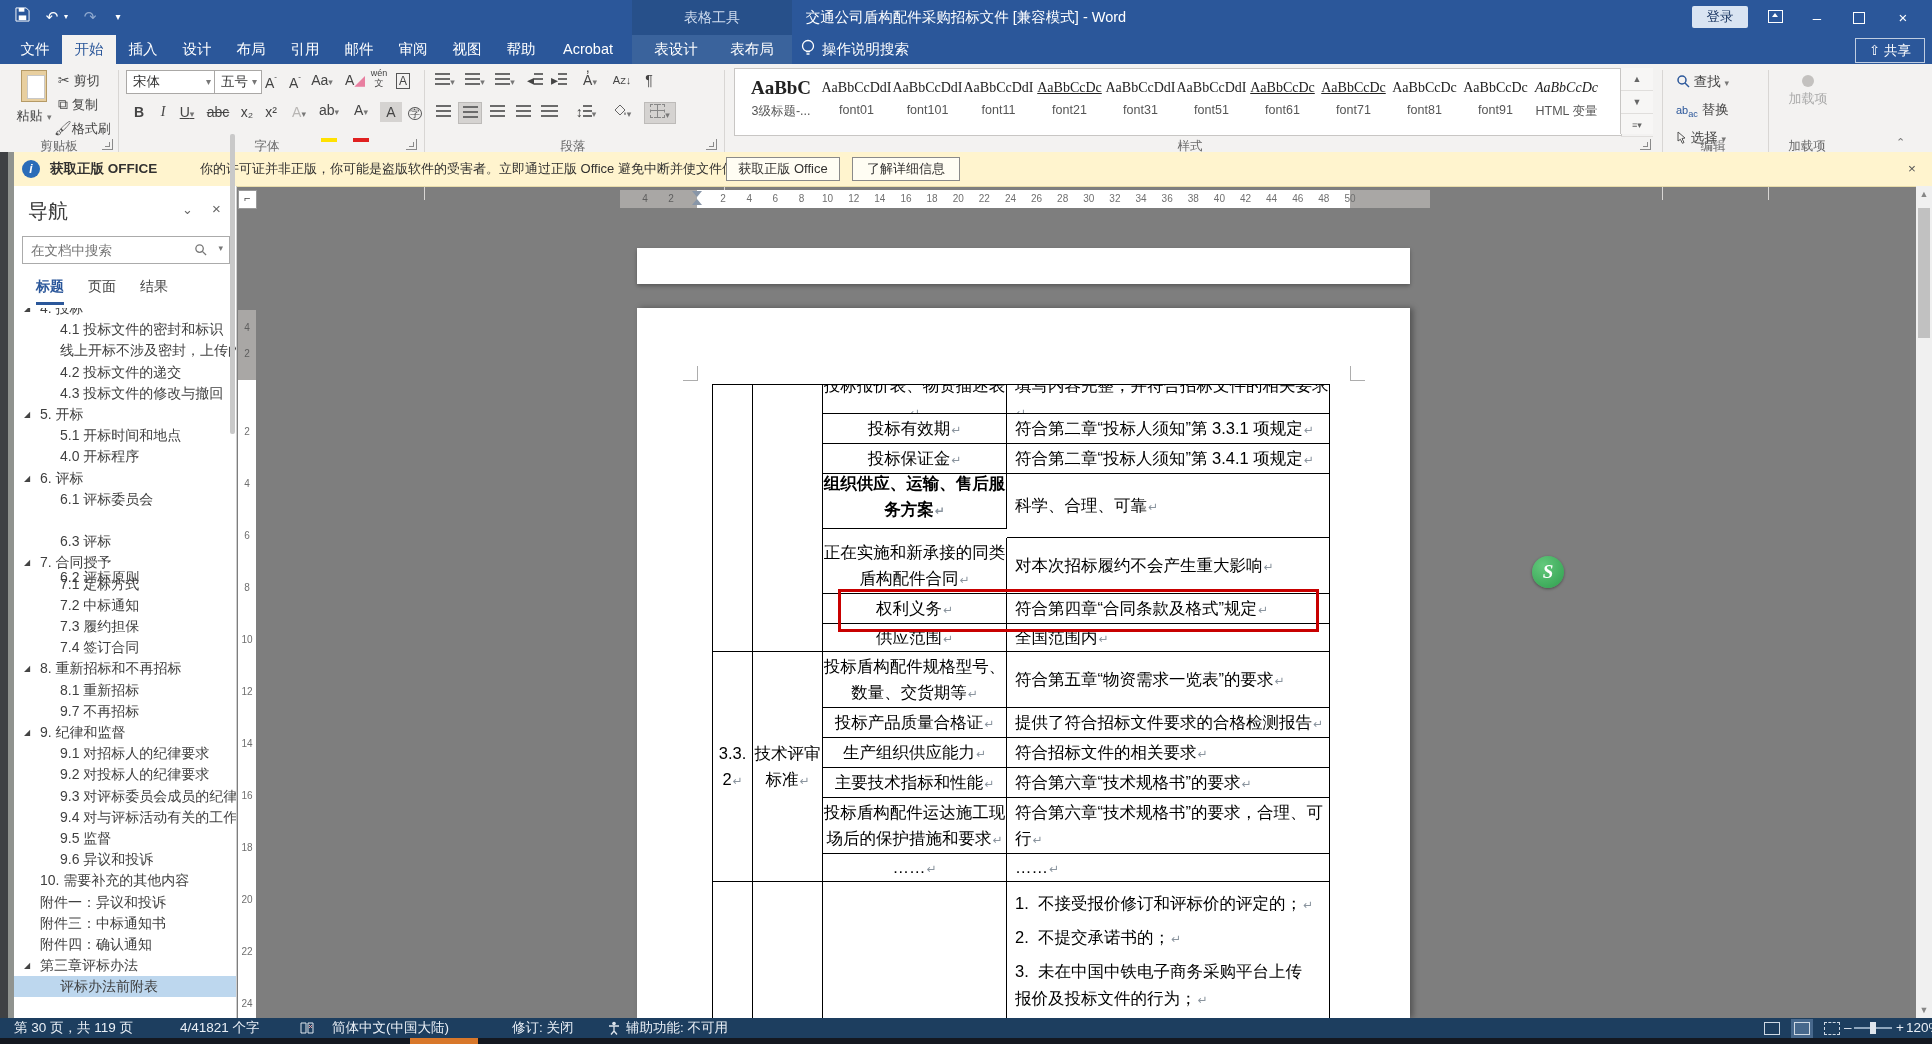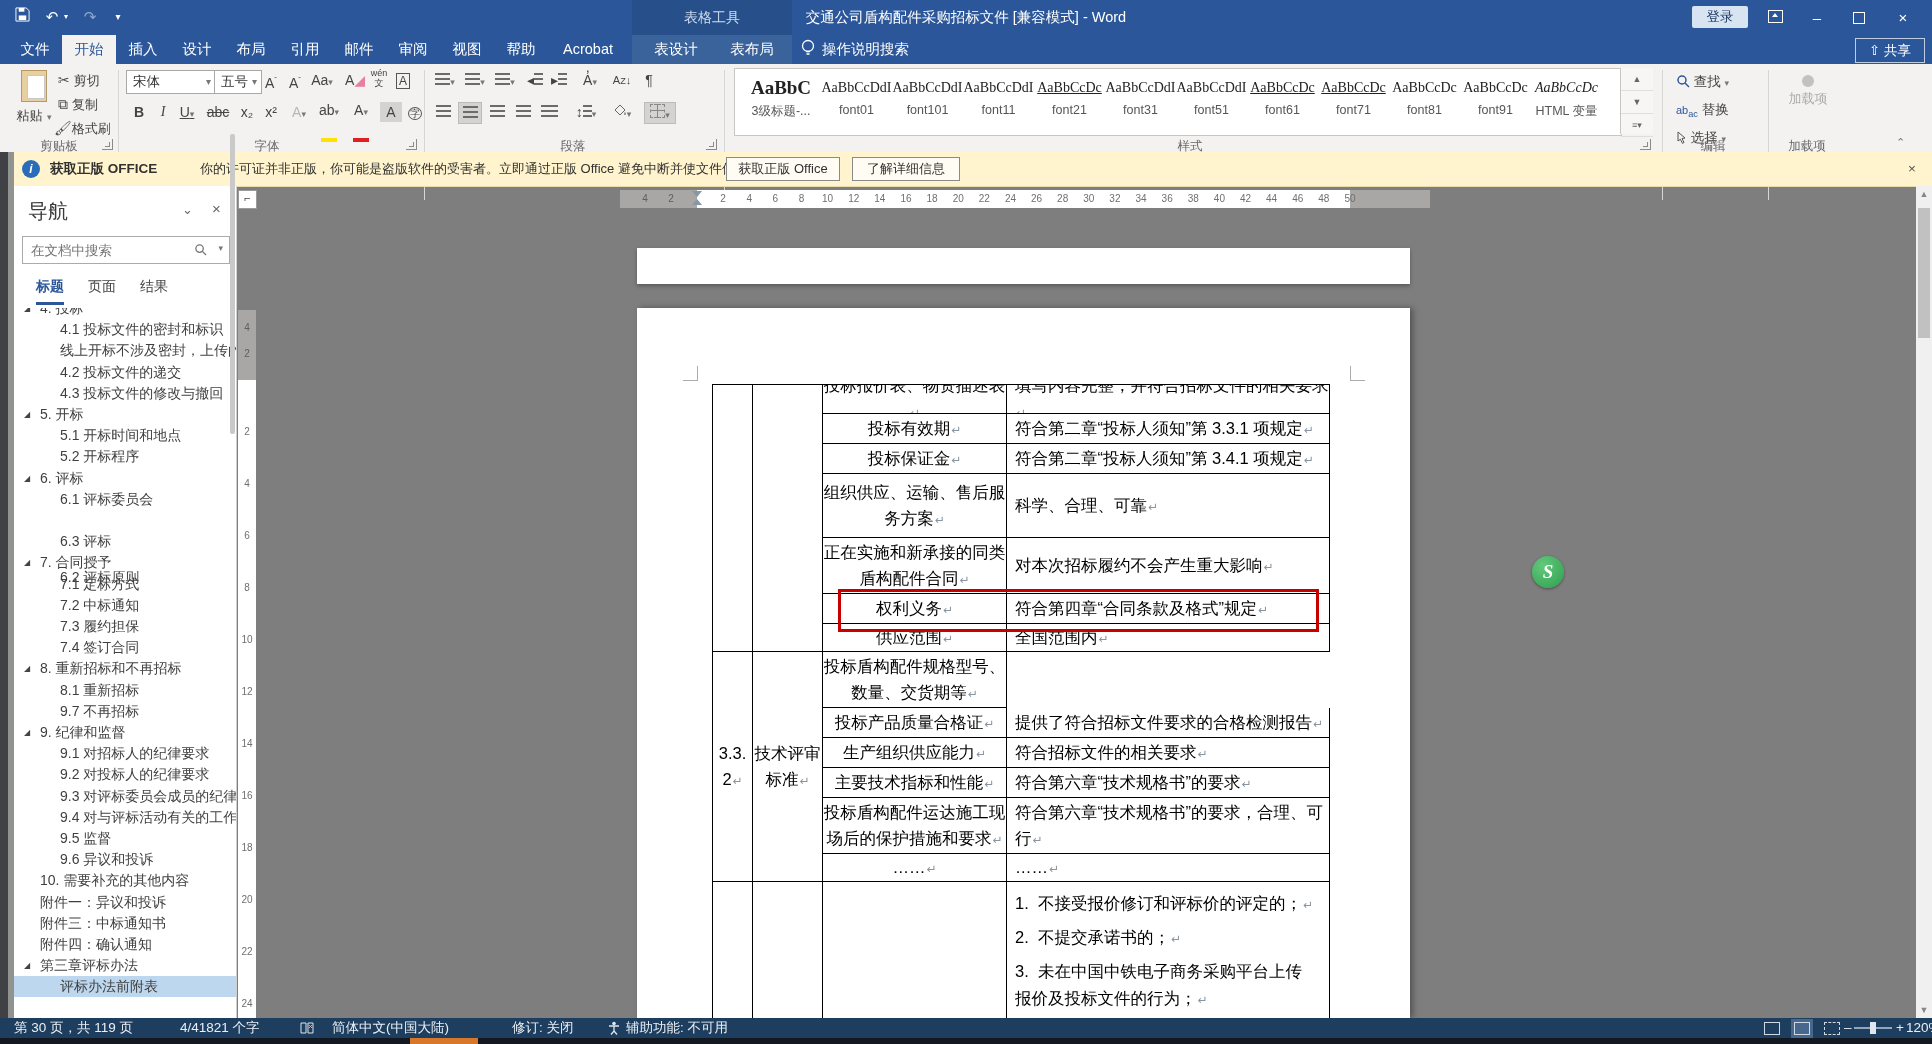--- a/index.html
+++ b/index.html
@@ -375,21 +375,21 @@
           <div style="position: absolute; left: 46px; top: 0px;">4.3 投标文件的修改与撤回</div>
         </div>
         <div class="navitem" style="top: 96px;">
           <div class="tri">◢</div>
           <div style="position: absolute; left: 26px; top: 0px;">5. 开标</div>
         </div>
         <div class="navitem" style="top: 117.2px;">
           <div style="position: absolute; left: 46px; top: 0px;">5.1 开标时间和地点</div>
         </div>
         <div class="navitem" style="top: 138.4px;">
-          <div style="position: absolute; left: 46px; top: 0px;">5.2 开标程序</div>
+          <div style="position: absolute; left: 46px; top: 0px;">4.0 开标程序</div>
         </div>
         <div class="navitem" style="top: 159.6px;">
           <div class="tri">◢</div>
           <div style="position: absolute; left: 26px; top: 0px;">6. 评标</div>
         </div>
         <div class="navitem" style="top: 180.8px;">
           <div style="position: absolute; left: 46px; top: 0px;">6.1 评标委员会</div>
         </div>
         <div class="navitem" style="top: 211px; margin-top: 48px;">
           <div style="position: absolute; left: 46px; top: 0px;">6.2 评标原则</div>
@@ -542,21 +542,21 @@
         </div>
         <div class="tcell tc-l" style="left: 294px; top: 29px; width: 314px; height: 29px; padding-left: 8px;">
           <span>符合第二章“投标人须知”第 3.3.1 项规定<span class="pmark">↵</span></span>
         </div>
         <div class="tcell tc-c" style="left: 110px; top: 59px; width: 183px; height: 29px;">
           <span>投标保证金<span class="pmark">↵</span></span>
         </div>
         <div class="tcell tc-l" style="left: 294px; top: 59px; width: 314px; height: 29px; padding-left: 8px;">
           <span>符合第二章“投标人须知”第 3.4.1 项规定<span class="pmark">↵</span></span>
         </div>
-        <div class="tcell tc-c" style="left: 110px; top: 89px; width: 183px; height: 63px;">
+        <div class="tcell tc-c" style="left: 110px; top: 80px; width: 183px; height: 63px; font-weight: bold;">
           <span>组织供应、运输、售后服务方案<span class="pmark">↵</span></span>
         </div>
         <div class="tcell tc-l" style="left: 294px; top: 89px; width: 314px; height: 63px; padding-left: 8px;">
           <span>科学、合理、可靠<span class="pmark">↵</span></span>
         </div>
         <div class="tcell tc-l" style="left: 294px; top: 153px; width: 314px; height: 55px; padding-left: 8px;">
           <span>对本次招标履约不会产生重大影响<span class="pmark">↵</span></span>
         </div>
         <div class="tcell tc-c" style="left: 110px; top: 153px; width: 183px; height: 55px;">
           <span>正在实施和新承接的同类盾构配件合同<span class="pmark">↵</span></span>
@@ -577,20 +577,23 @@
         <div class="tcell tc-c" style="left: 0px; top: 267px; width: 39px; height: 229px; line-height: 26px;">
           <span style="white-space: pre-wrap;">3.3.
 2<span class="pmark">↵</span></span>
         </div>
         <div class="tcell tc-c" style="left: 40px; top: 267px; width: 69px; height: 229px;">
           <span style="white-space: pre-wrap;">技术评审
 标准<span class="pmark">↵</span></span>
         </div>
         <div class="tcell tc-c" style="left: 110px; top: 267px; width: 183px; height: 55px;">
           <span>投标盾构配件规格型号、数量、交货期等<span class="pmark">↵</span></span>
+        </div>
+        <div class="tcell tc-l" style="left: 294px; top: 267px; width: 314px; height: 55px; padding-left: 8px;">
+          <span>符合第五章“物资需求一览表”的要求<span class="pmark">↵</span></span>
         </div>
         <div class="tcell tc-c" style="left: 110px; top: 323px; width: 183px; height: 29px;">
           <span>投标产品质量合格证<span class="pmark">↵</span></span>
         </div>
         <div class="tcell tc-l" style="left: 294px; top: 323px; width: 314px; height: 29px; padding-left: 8px;">
           <span>提供了符合招标文件要求的合格检测报告<span class="pmark">↵</span></span>
         </div>
         <div class="tcell tc-c" style="left: 110px; top: 353px; width: 183px; height: 29px;">
           <span>生产组织供应能力<span class="pmark">↵</span></span>
         </div>

